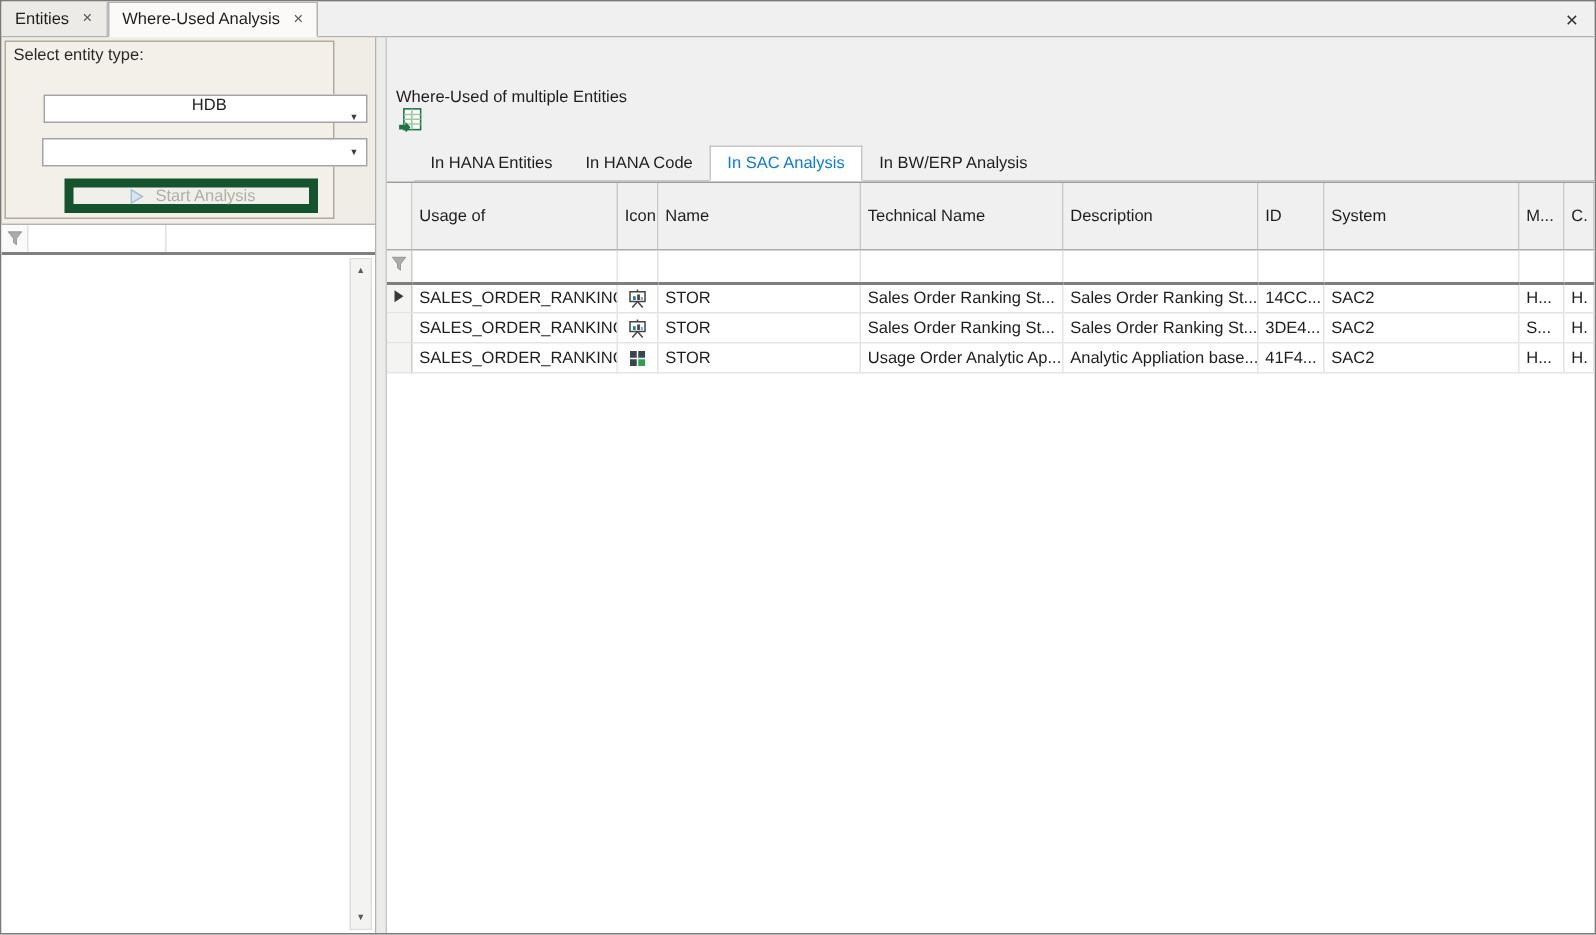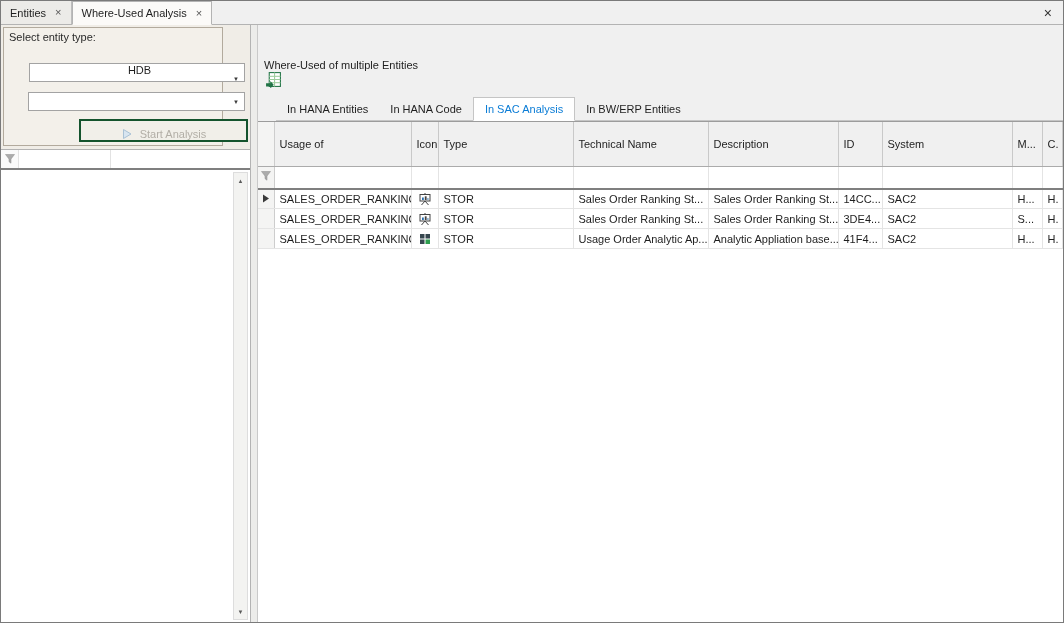--- a/index.html
+++ b/index.html
@@ -70,25 +70,25 @@
   .combo1 { top:35px; left:25px; width:216px; }
   .combo2 { top:64px; left:24px; width:217px; }
   .combo-arrow {
     margin-left:auto; width:16px; height:100%;
     display:flex; align-items:center; justify-content:center;
     font-size:6px; color:#3c3c3c;
   }
   .start-btn {
     position:absolute; top:91px; left:39px; width:169px; height:23px;
     background:#f1efe9;
-    border:2px solid #14532d;
+    border:6px solid #14532d;
     color:#b2aea6;
     font-family:"Liberation Sans", sans-serif;
     font-size:11px;
-    display:flex; align-items:flex-end; justify-content:center; gap:7px;margin-left:36px;
+    display:flex; align-items:flex-start; justify-content:center; gap:7px;
   }
   .left-list {
     position:absolute; top:124px; left:0; right:0; bottom:0;
     background:#ffffff;
     border-top:1px solid #b3b3b3;
   }
   .left-filter-row {
     height:20px; display:flex; align-items:stretch;
     background:#fff;
     border-bottom:2px solid #7f7f7f;
@@ -245,21 +245,21 @@
         <line x1="4" y1="11" x2="14.5" y2="11" stroke="#9ccc9c" stroke-width="1"></line>
         <line x1="9" y1="1.5" x2="9" y2="14.5" stroke="#9ccc9c" stroke-width="1"></line>
         <path d="M1 11.5 l4 0 0-2 3.2 3.5 -3.2 3.5 0-2 -4 0 z" fill="#217346"></path>
       </svg>
     </div>
 
     <div class="tabstrip">
       <div class="rtab">In HANA Entities</div>
       <div class="rtab">In HANA Code</div>
       <div class="rtab active">In SAC Analysis</div>
-      <div class="rtab">In BW/ERP Entities</div>
+      <div class="rtab">In BW/ERP Analysis</div>
     </div>
 
     <div class="grid-wrap">
       <table class="grid">
         <colgroup>
           <col style="width:16px">
             <col style="width:137px">
             <col style="width:27px">
           <col style="width:135px">
             <col style="width:135px">
@@ -267,21 +267,21 @@
           <col style="width:44px">
             <col style="width:130px">
             <col style="width:30px">
             <col>
         </colgroup>
         <tbody>
             <tr>
           <th class="ind"></th>
           <th>Usage of</th>
           <th>Icon</th>
-          <th>Type</th>
+          <th>Name</th>
           <th>Technical Name</th>
           <th>Description</th>
           <th>ID</th>
           <th>System</th>
           <th>M...</th>
           <th>C.</th>
         </tr>
         <tr class="filter-row">
           <td class="ind">
             <svg width="12" height="12" viewBox="0 0 12 12">

